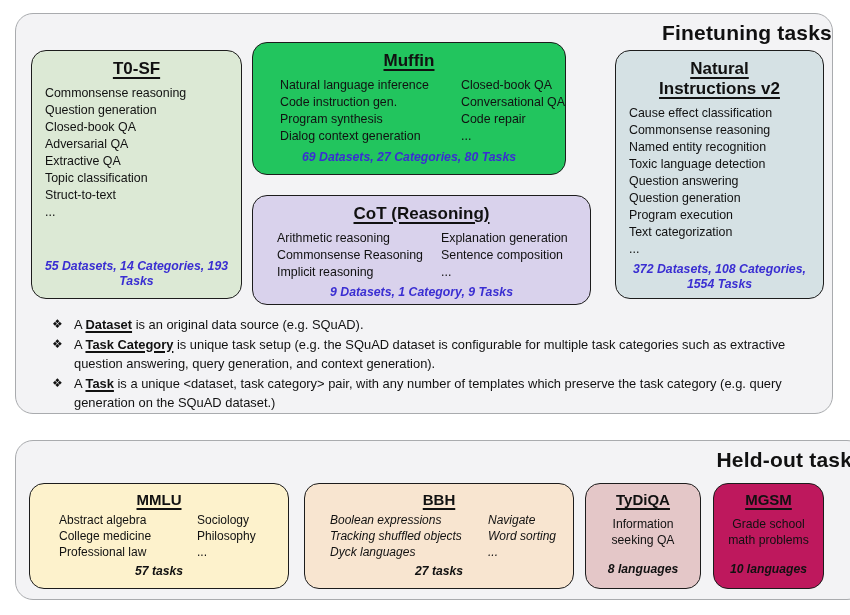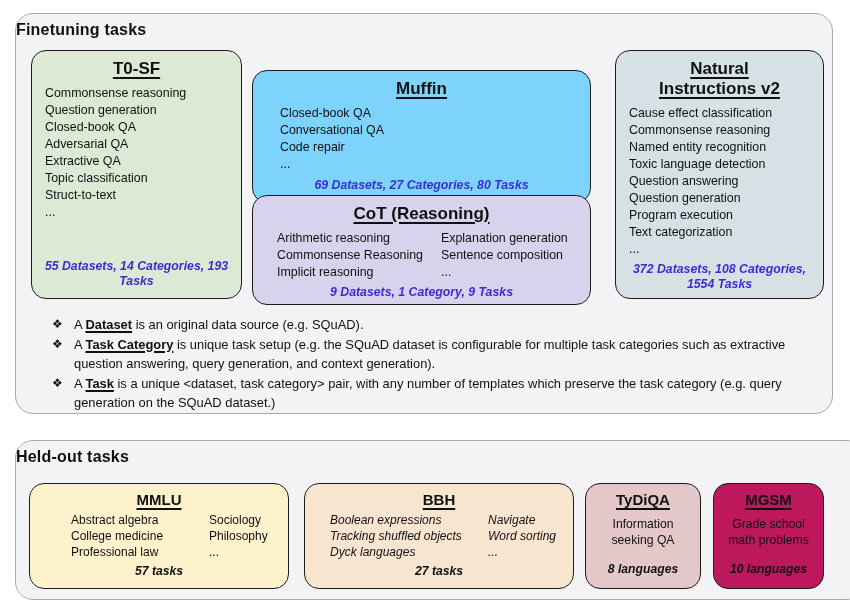--- a/index.html
+++ b/index.html
@@ -4,47 +4,47 @@
 <style>
   * { margin:0; padding:0; box-sizing:border-box; }
   html,body { width:850px; height:615px; background:#ffffff;
               font-family:"Liberation Sans","DejaVu Sans",sans-serif; color:#111; }
   body { position:relative; overflow:hidden; }
 
   .panel { position:absolute; background:#f3f3f5; border:1.5px solid #a9abae; border-radius:18px; }
   #finetuning-panel { left:15px; top:13px; width:818px; height:401px; }
   #heldout-panel   { left:15px; top:440px; width:850px; height:160px; }
 
-  .panel-title { text-align:left; font-weight:bold; font-size:16px; letter-spacing:.2px; padding-top:7px; }
+  .panel-title { text-align:right; font-weight:bold; font-size:21px; letter-spacing:.2px; padding-top:7px; }
 
   .task-box { position:absolute; border:1.4px solid #1c1c1c; border-radius:15px;
               display:flex; flex-direction:column; overflow:hidden; }
   #box-t0sf   { left:15px;  top:36px;  width:211px; height:249px; background:#dce9d5; }
-  #box-muffin { left:236px; top:56px;  width:339px; height:133px; background:#7dd3fc; }
+  #box-muffin { left:236px; top:28px;  width:314px; height:133px; background:#22c55e; }
   #box-cot    { left:236px; top:181px; width:339px; height:110px; background:#d9d2ec; }
   #box-niv2   { left:599px; top:36px;  width:209px; height:249px; background:#d5e1e4; }
 
   #box-mmlu   { left:13px;  top:42px; width:260px; height:106px; background:#fdf2cc; }
   #box-bbh    { left:288px; top:42px; width:270px; height:106px; background:#f8e5d0; }
   #box-tydiqa { left:569px; top:42px; width:116px; height:106px; background:#e4c7c8; }
   #box-mgsm   { left:697px; top:42px; width:111px; height:106px; background:#be185d; }
 
   .box-title { font-weight:bold; font-size:17px; text-align:center; margin:8px 6px 6px;
                text-decoration:underline; text-decoration-thickness:1.8px; text-underline-offset:3px;
                line-height:20px; }
   .box-title.small { font-size:15px; margin:7px 4px 3px; line-height:18px; }
   .narrow-title { max-width:150px; margin-left:auto; margin-right:auto; }
 
   .box-list { font-size:12.4px; line-height:17px; padding-left:13px; white-space:nowrap; }
   .box-cols { display:flex; }
   #box-muffin .box-cols { padding-left:14px; }
   #box-muffin .col-left { width:194px; }
   #box-cot .box-cols    { padding-left:11px; }
   #box-cot .col-left    { width:164px; }
-  #box-mmlu .box-cols   { padding-left:28px; }
+  #box-mmlu .box-cols   { padding-left:16px; }
   #box-mmlu .col-left   { width:138px; }
   #box-bbh .box-cols    { padding-left:12px;font-style:italic; }
   #box-bbh .col-left    { width:158px; }
   .heldout-list { font-size:12px; line-height:16px; }
 
   .box-stats { margin-top:auto; text-align:center; font-weight:bold; font-style:italic;
                font-size:12.3px; line-height:15px; padding:4px 10px 9px; color:#3a2ed2; }
   .box-stats.dark { color:#111; padding-bottom:11px; font-size:12.2px; }
 
   .box-desc { text-align:center; font-size:12.2px; line-height:16px; padding:4px 6px 0; }
@@ -73,20 +73,26 @@
         <div>Topic classification</div>
         <div>Struct-to-text</div>
         <div>...</div>
       </div>
     <div class="box-stats">55 Datasets, 14 Categories, 193 Tasks</div>
   </div>
 
   <div class="task-box" id="box-muffin">
     <div class="box-title">Muffin</div>
     <div class="box-cols">
+      <div class="box-list col-left">
+          <div>Natural language inference</div>
+          <div>Code instruction gen.</div>
+          <div>Program synthesis</div>
+          <div>Dialog context generation</div>
+        </div>
       <div class="box-list">
           <div>Closed-book QA</div>
           <div>Conversational QA</div>
           <div>Code repair</div>
           <div>...</div>
         </div>
     </div>
     <div class="box-stats">69 Datasets, 27 Categories, 80 Tasks</div>
   </div>
 

